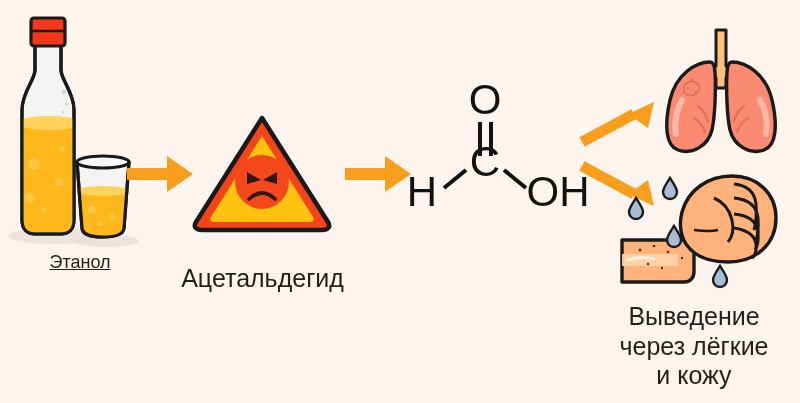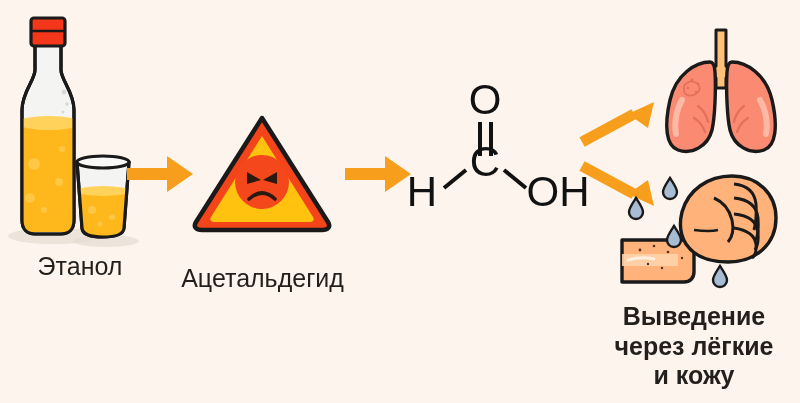--- a/index.html
+++ b/index.html
@@ -30,21 +30,22 @@
     font-family: "Liberation Sans", sans-serif;
     font-weight: 400;
     line-height: 1.18;
     white-space: pre-line;
   }
 
   
   #ethanol-art { left: 4px; top: 14px; width: 150px; height: 232px; }
   #ethanol-caption {
     left: 0px; top: 252px; width: 160px;
-    font-size: 25px;
+    font-size: 18px;
+    text-decoration: underline;
   }
 
   
   #arrow-1 { left: 127px; top: 152px; width: 68px; height: 44px; }
 
   
   #acetaldehyde-art { left: 192px; top: 114px; width: 140px; height: 118px; }
   #acetaldehyde-caption {
     left: 160px; top: 232px; width: 205px;
     font-size: 25px;
@@ -66,21 +67,20 @@
 
   
   #lungs-art { left: 648px; top: 28px; width: 146px; height: 126px; }
 
   
   #hand-art { left: 622px; top: 168px; width: 178px; height: 128px; }
 
   #outcome-caption {
     left: 588px; top: 302px; width: 212px;
     font-size: 25px;
-    font-weight: bold;
   }
 
   svg { display: block; overflow: visible; }
 </style>
 </head>
 <body>
 
 <div id="stage">
 
   <div class="node" id="ethanol-art">

